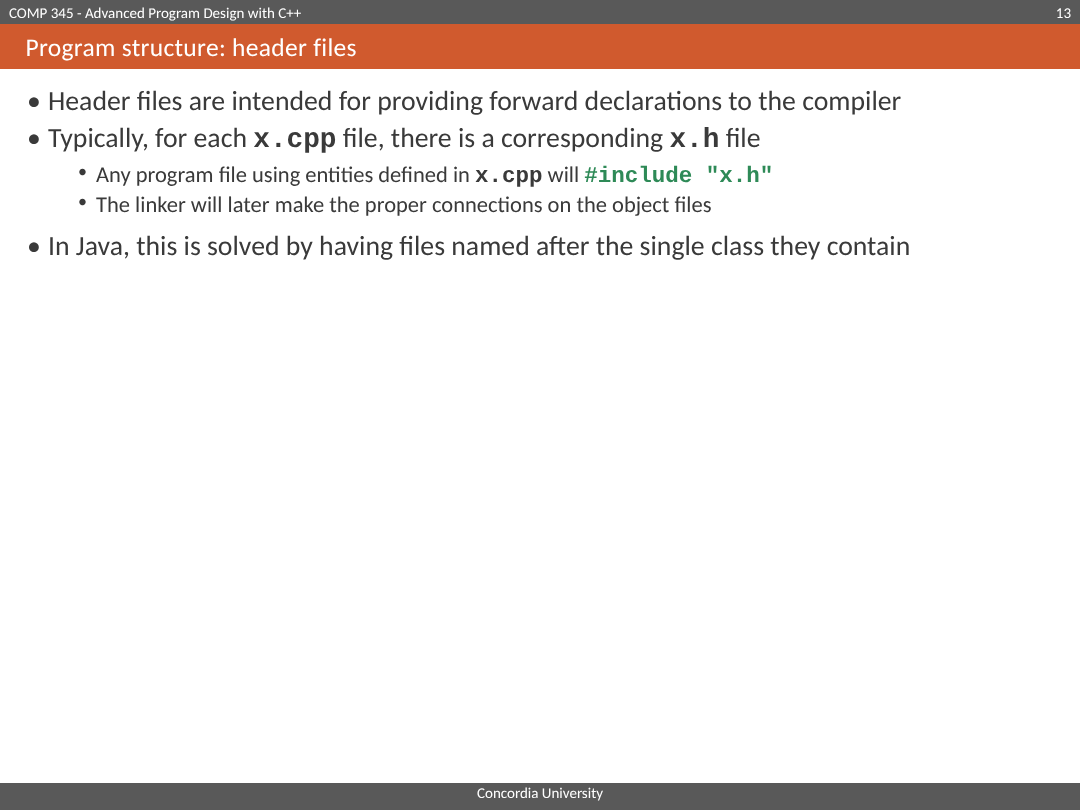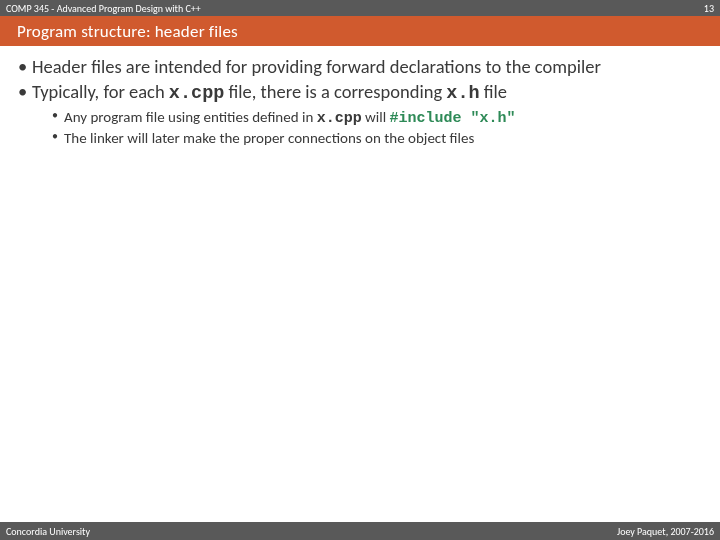--- a/index.html
+++ b/index.html
@@ -88,20 +88,21 @@
     left: 0;
     width: 100%;
     height: 18px;
     background: #595959;
     color: #ffffff;
     font-size: 10px;
     display: flex;
     justify-content: space-between;
     align-items: center;
     padding: 0 6px;
+    flex-direction: column;
   }
   .footer .center {
     position: absolute;
     left: 50%;
     transform: translateX(-50%);
   }
 </style>
 </head>
 <body>
 
@@ -123,19 +124,22 @@
       <span>Typically, for each </span><span class="code">x.cpp</span><span> file, there is a corresponding </span><span class="code">x.h</span><span> file</span>
       <ul class="inner">
         <li>
           <span>Any program file using entities defined in </span><span class="code">x.cpp</span><span> will </span><span class="code-green">#include "x.h"</span>
         </li>
         <li>
           <span>The linker will later make the proper connections on the object files</span>
         </li>
       </ul>
     </li>
+    <li>
+      <span>In Java, this is solved by having files named after the single class they contain</span>
+    </li>
   </ul>
 </div>
 
 <div class="footer">
   <span>Concordia University</span>
   <span>Joey Paquet, 2007-2016</span>
 </div>
 
 </body></html>

